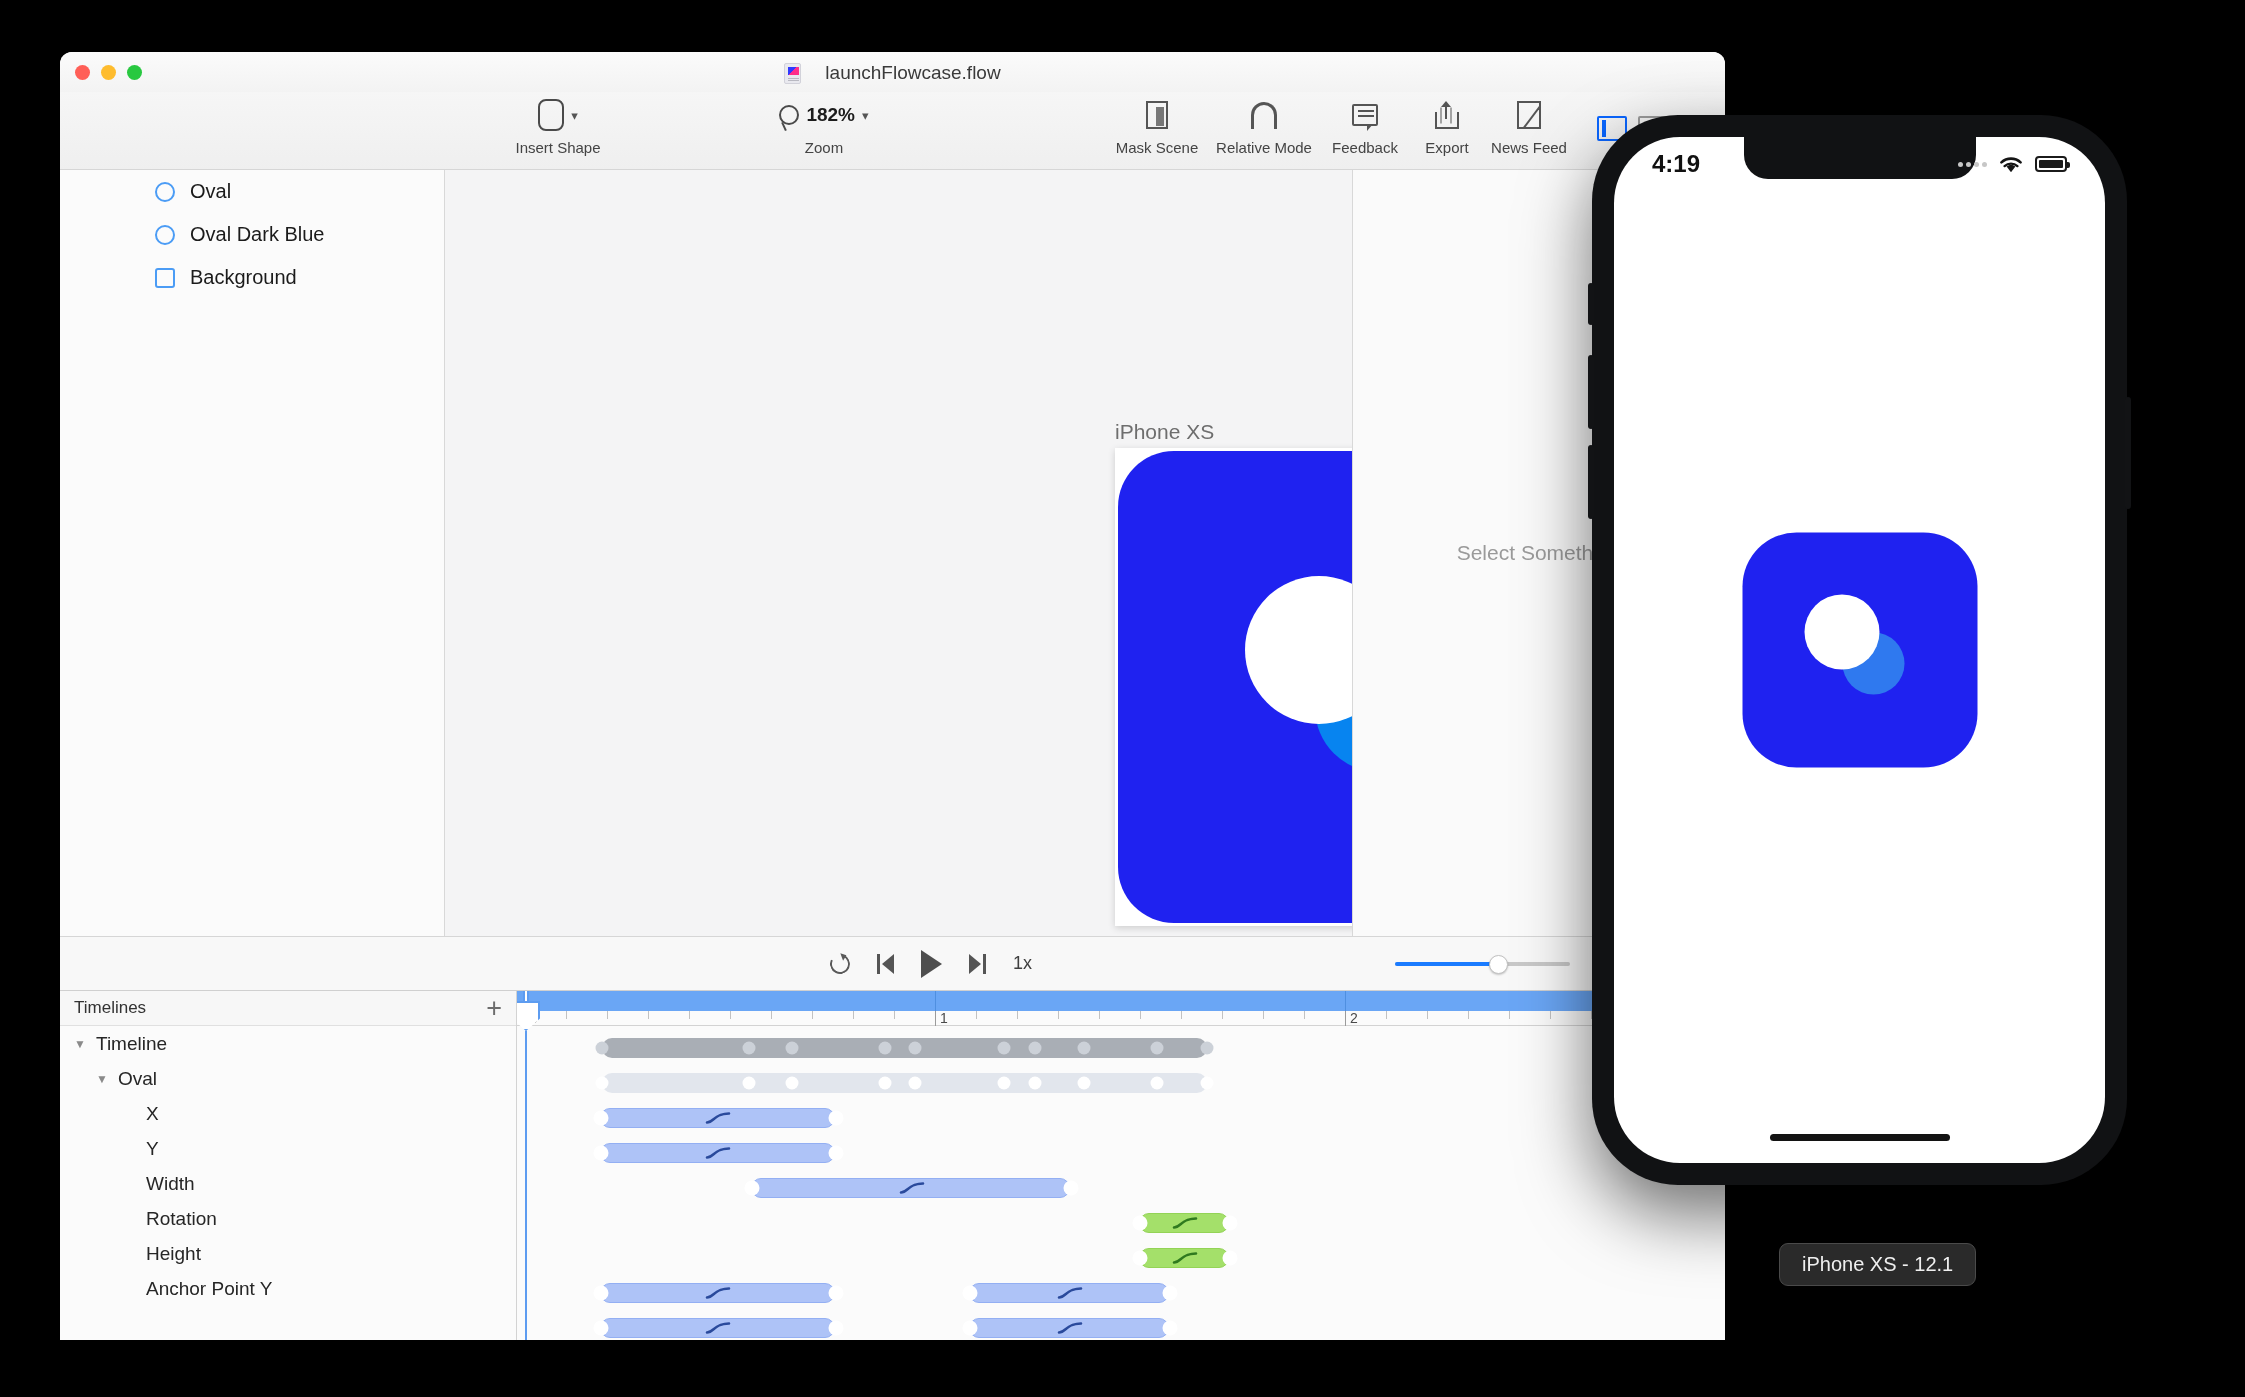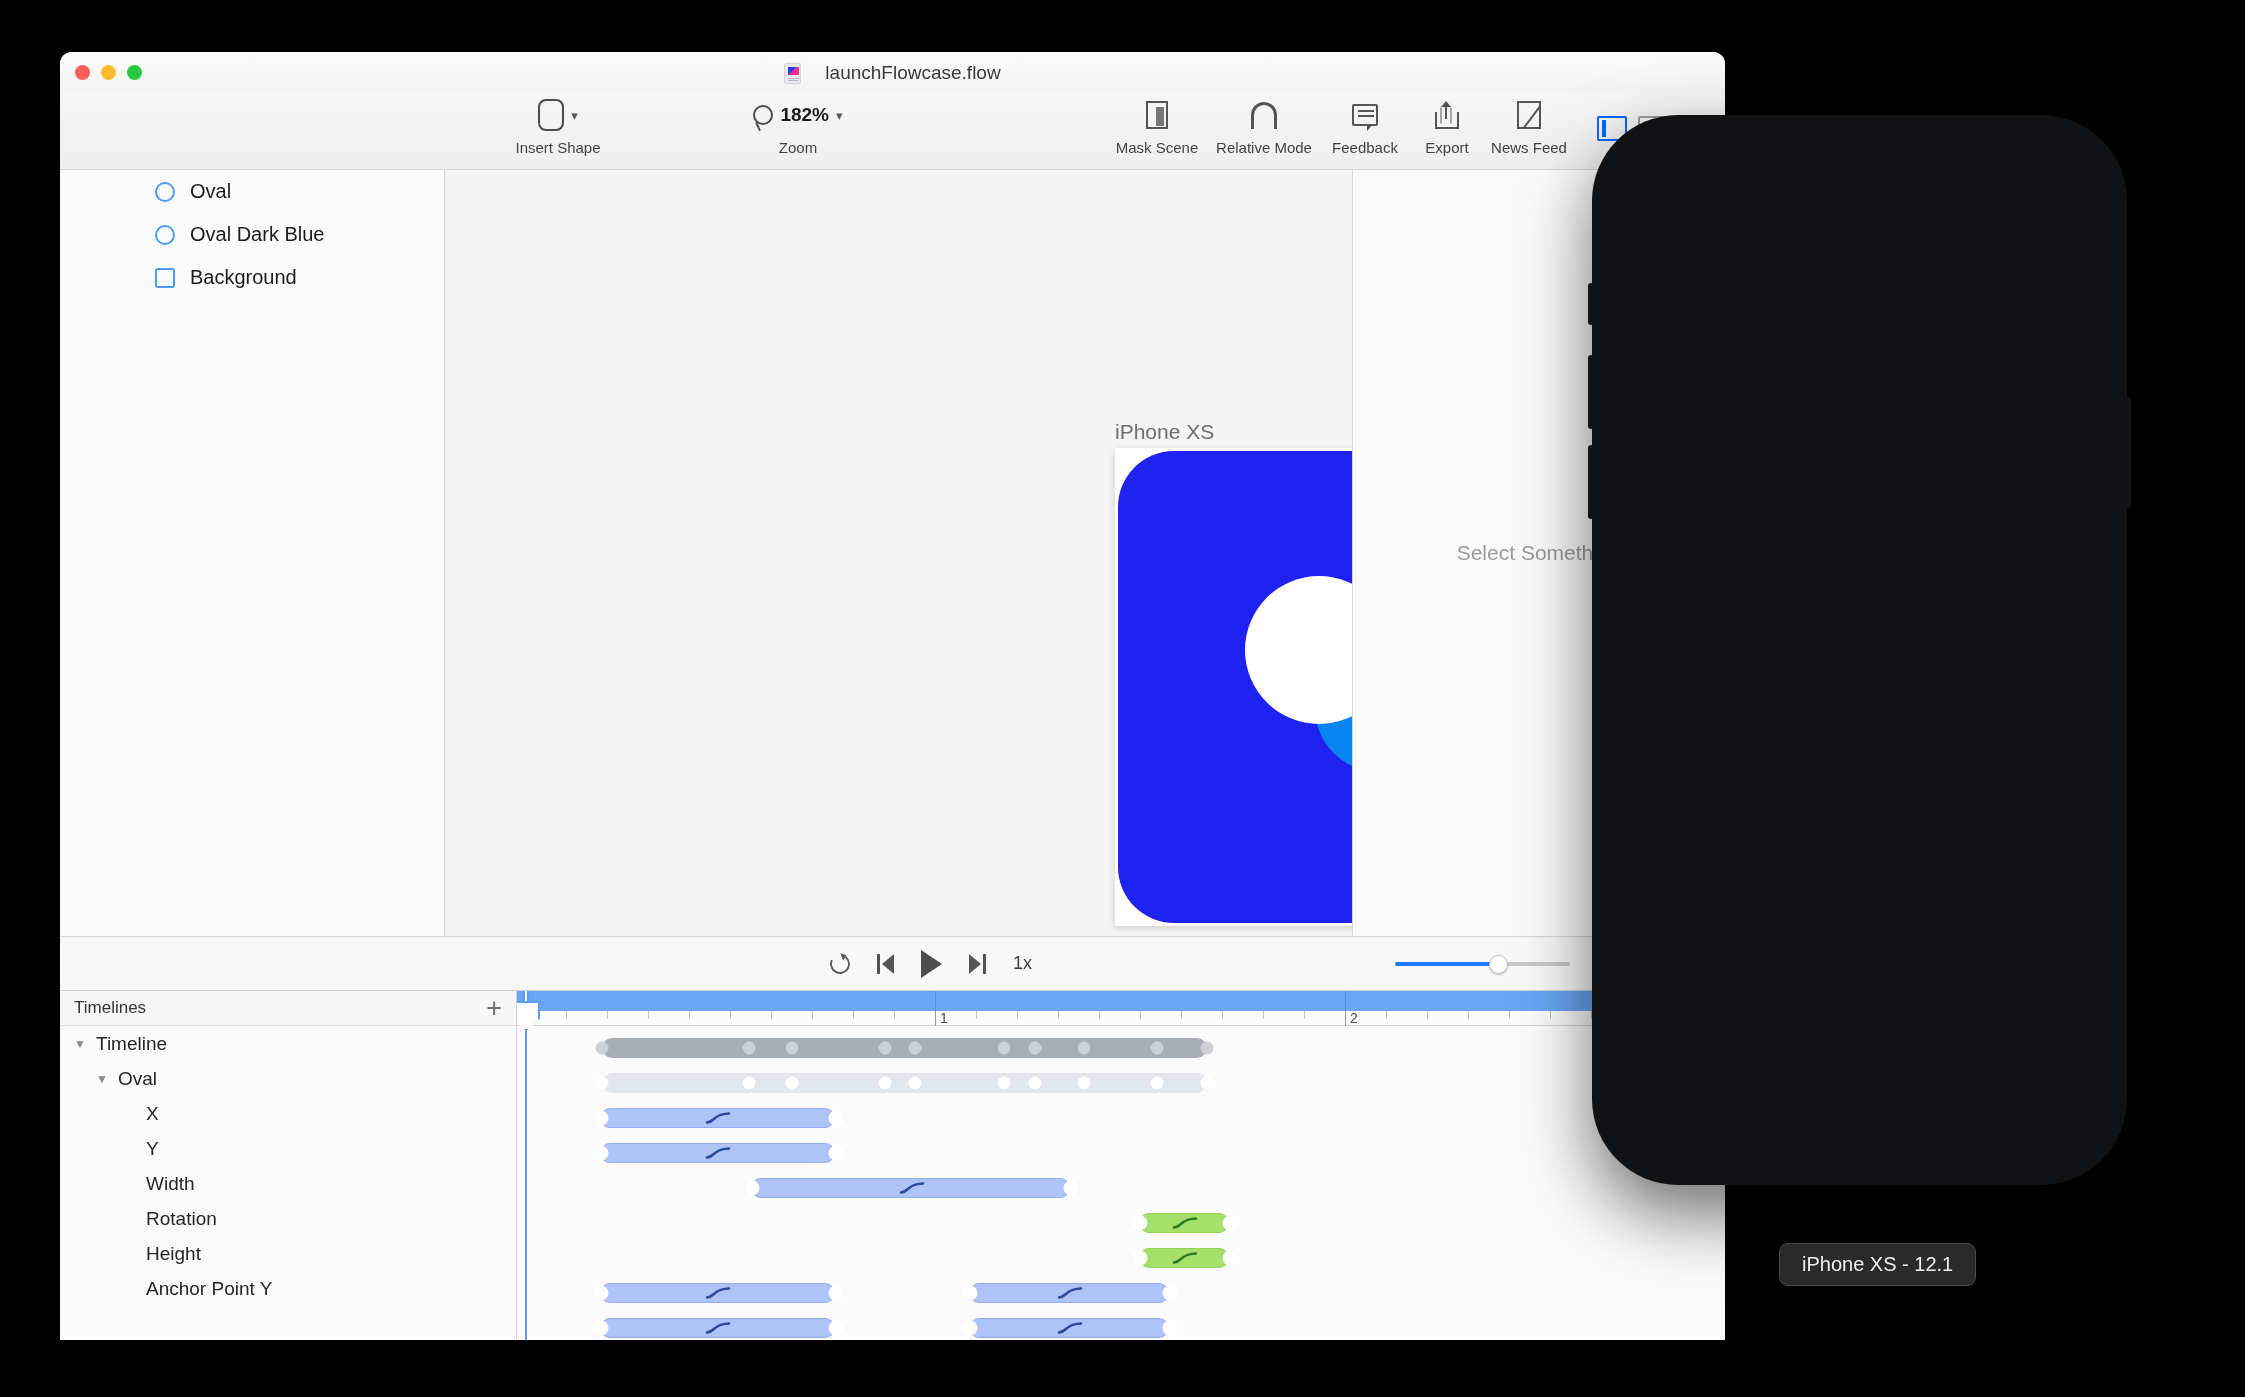--- a/index.html
+++ b/index.html
@@ -345,21 +345,21 @@
     <div class="toolbar">
 
       <div class="tb-item" style="left:498px">
         <div class="tb-glyph">
           <span class="shape-box"></span>
           <span class="chev">▾</span>
         </div>
         <span class="tb-label">Insert Shape</span>
       </div>
 
-      <div class="tb-item" style="left:738px">
+      <div class="tb-item" style="left:764px">
         <div class="tb-glyph">
           <span class="mag-glass"></span>
           <span class="zoom-val">182%</span>
           <span class="chev">▾</span>
         </div>
         <span class="tb-label">Zoom</span>
       </div>
 
       <div class="tb-item" style="left:1097px">
         <div class="tb-glyph">
@@ -635,16 +635,41 @@
         </div>
       </div>
     </div>
   </div>
 
   <div id="phone">
     <span class="side-btn sb-mute"></span>
     <span class="side-btn sb-volup"></span>
     <span class="side-btn sb-voldn"></span>
     <span class="side-btn sb-power"></span>
+    <div class="screen">
+      <div class="notch"></div>
+      <div class="status-bar">
+        <span class="sb-time">4:19</span>
+        <span class="sb-right">
+          <span class="sb-dots">
+              <i></i>
+              <i></i>
+              <i></i>
+              <i></i>
+            </span>
+          <svg width="26" height="19" viewBox="0 0 26 19">
+            <path d="M13 17.2 L8.6 11.6 a7 7 0 0 1 8.8 0 Z" fill="#151515"></path>
+            <path d="M3.4 7.4 a14 14 0 0 1 19.2 0" stroke="#151515" stroke-width="2.6" fill="none" stroke-linecap="round"></path>
+            <path d="M6.6 11.1 a9.5 9.5 0 0 1 12.8 0" stroke="#151515" stroke-width="2.4" fill="none" stroke-linecap="round"></path>
+          </svg>
+          <span class="sb-batt"></span>
+        </span>
+      </div>
+      <div class="app-icon" style="background:#1f22f0">
+        <span class="app-oval-dark" style="background:#2f79ef"></span>
+        <span class="app-oval-white" style="background:#ffffff"></span>
+      </div>
+      <span class="home-ind"></span>
+    </div>
   </div>
 
   <div class="device-badge">iPhone XS - 12.1</div>
 </div>
 
 </body></html>

